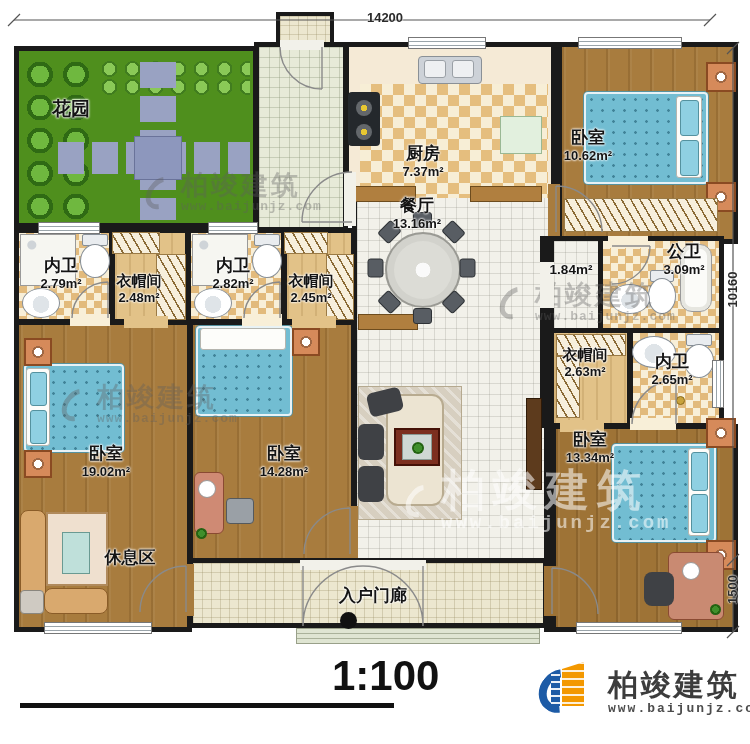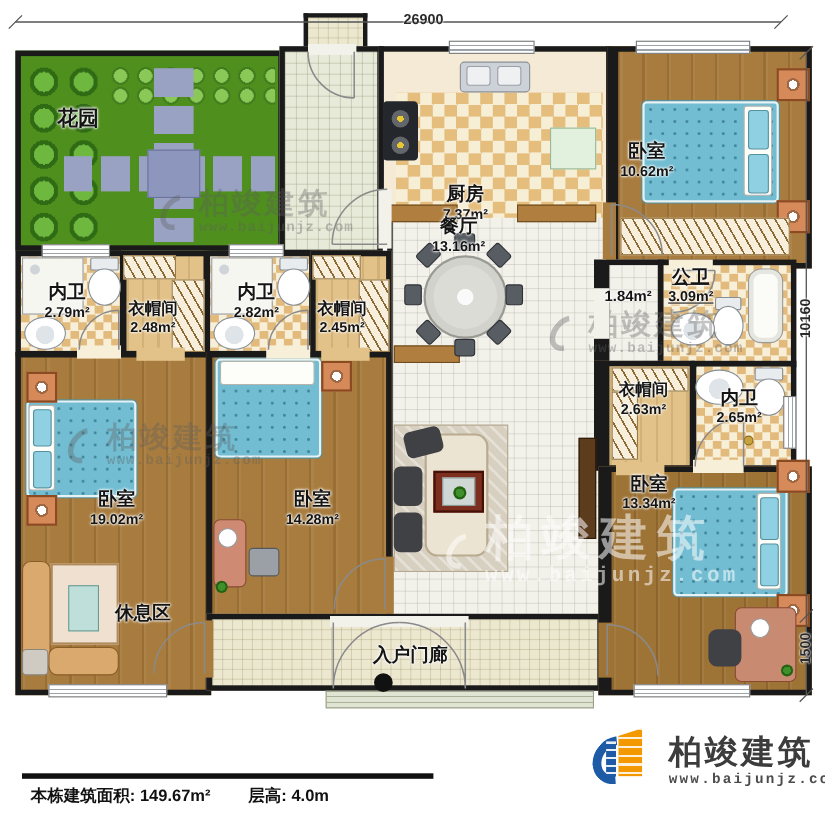--- a/index.html
+++ b/index.html
@@ -272,36 +272,36 @@
       <path d="M14 20 H710"></path>
       <path d="M8 26 L20 14 M704 26 L716 14"></path>
       <path d="M733 48 V632"></path>
       <path d="M727 54 L739 42 M727 566 L739 554 M727 638 L739 626"></path>
     </g>
   </svg>
 
   <div class="rlabel" style="left:36px;top:98px;width:70px;">
     <div class="rname" style="font-size:19px;">花园</div>
   </div>
-  <div class="rlabel" style="left:378px;top:167px;width:90px;">
+  <div class="rlabel" style="left:378px;top:144px;width:90px;">
     <div class="rname">厨房</div>
     <div class="rarea">7.37m²</div>
   </div>
   <div class="rlabel" style="left:362px;top:196px;width:110px;">
     <div class="rname">餐厅</div>
     <div class="rarea">13.16m²</div>
   </div>
   <div class="rlabel" style="left:538px;top:128px;width:100px;">
     <div class="rname">卧室</div>
     <div class="rarea">10.62m²</div>
   </div>
   <div class="rlabel" style="left:544px;top:262px;width:54px;">
     <div class="rarea" style="font-size:13.5px;">1.84m²</div>
   </div>
-  <div class="rlabel" style="left:588px;top:242px;width:80px;text-decoration:underline;">
+  <div class="rlabel" style="left:644px;top:242px;width:80px;">
     <div class="rname">公卫</div>
     <div class="rarea">3.09m²</div>
   </div>
   <div class="rlabel" style="left:540px;top:346px;width:90px;">
     <div class="rname" style="font-size:15px;">衣帽间</div>
     <div class="rarea">2.63m²</div>
   </div>
   <div class="rlabel" style="left:632px;top:352px;width:80px;">
     <div class="rname">内卫</div>
     <div class="rarea">2.65m²</div>
@@ -334,21 +334,21 @@
     <div class="rarea">14.28m²</div>
   </div>
   <div class="rlabel" style="left:542px;top:430px;width:96px;">
     <div class="rname">卧室</div>
     <div class="rarea">13.34m²</div>
   </div>
   <div class="rlabel" style="left:318px;top:586px;width:110px;">
     <div class="rname">入户门廊</div>
   </div>
 
-  <div class="dim" style="left:348px;top:10px;width:74px;">26900</div>
+  <div class="dim" style="left:348px;top:10px;width:74px;">14200</div>
   <div class="dim vert" style="left:702px;top:282px;width:60px;">10160</div>
   <div class="dim vert" style="left:702px;top:582px;width:60px;">1500</div>
 
   <div class="wm" style="left:148px;top:172px;">
     <span class="wm-icon"></span>
     <span><span class="wm-name">柏竣建筑</span>
     <div class="wm-url">www.baijunjz.com</div></span>
   </div>
   <div class="wm" style="left:502px;top:282px;">
     <span class="wm-icon"></span>
@@ -359,28 +359,22 @@
     <span class="wm-icon"></span>
     <span><span class="wm-name">柏竣建筑</span>
     <div class="wm-url">www.baijunjz.com</div></span>
   </div>
   <div class="wm big" style="left:408px;top:468px;">
     <span class="wm-icon"></span>
     <span><span class="wm-name">柏竣建筑</span>
     <div class="wm-url">www.baijunjz.com</div></span>
   </div>
 
+  <div class="scale">1:100</div>
   <div class="underline"></div>
-  <div class="info" style="left:28px;top:714px;">
-    <span>本栋建筑面积:</span>
-    <span>149.67m²</span>
-    <span style="display:inline-block;width:26px;"></span>
-    <span>层高:</span>
-    <span>4.0m</span>
-  </div>
 
   <div class="logo">
     <div class="logo-icon">
       <div class="swoosh"></div>
       <div class="bldg"></div>
       <div class="bldg2"></div>
     </div>
     <div class="logo-text">
       <div class="logo-name">柏竣建筑</div>
       <div class="logo-url">www.baijunjz.com</div>

